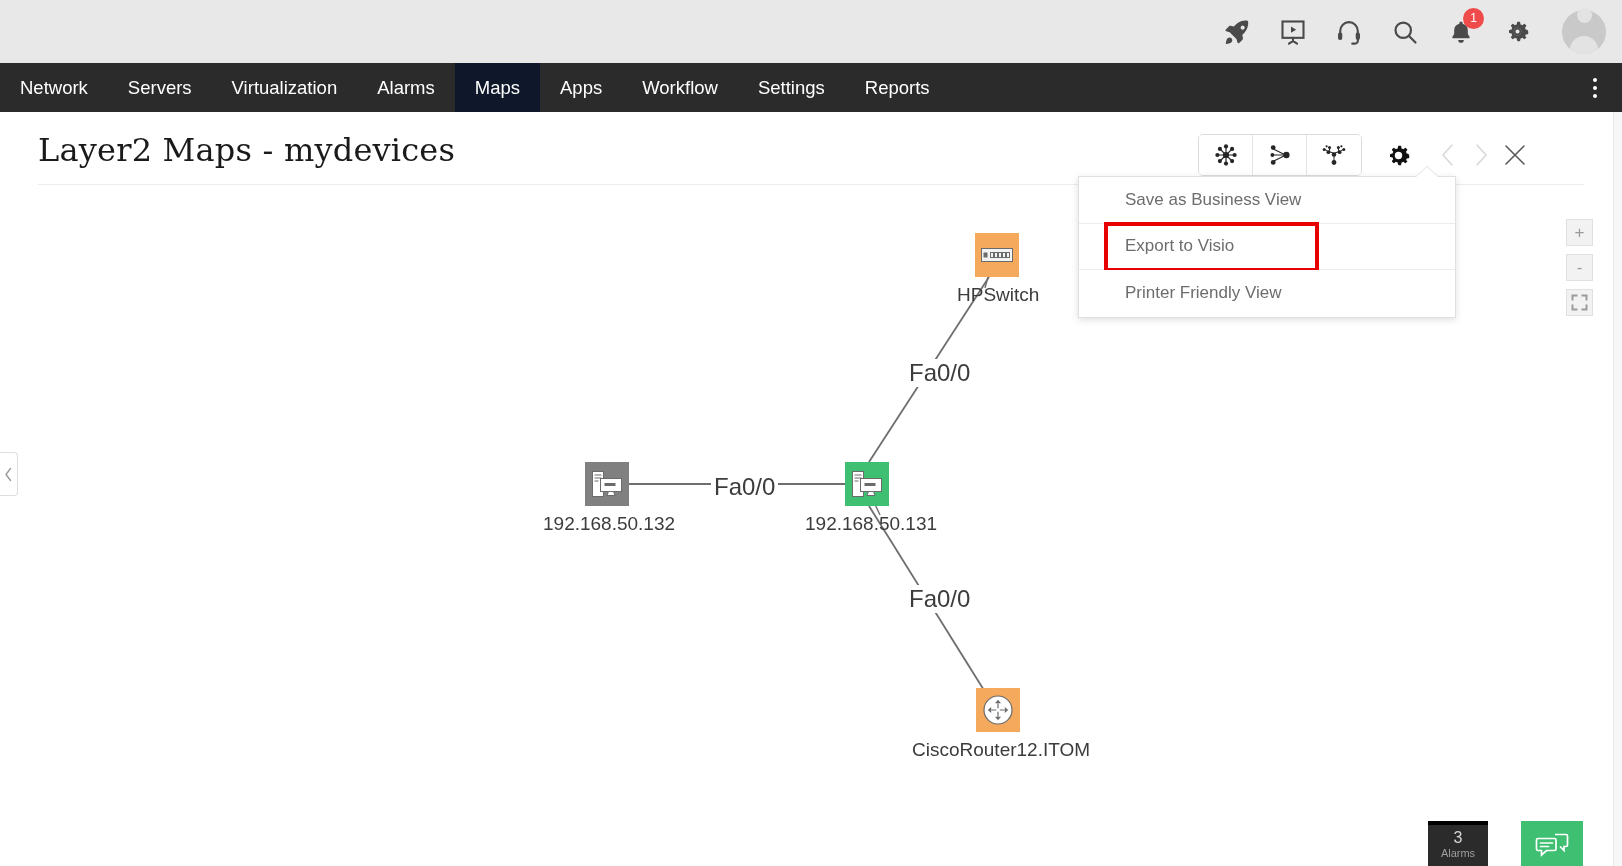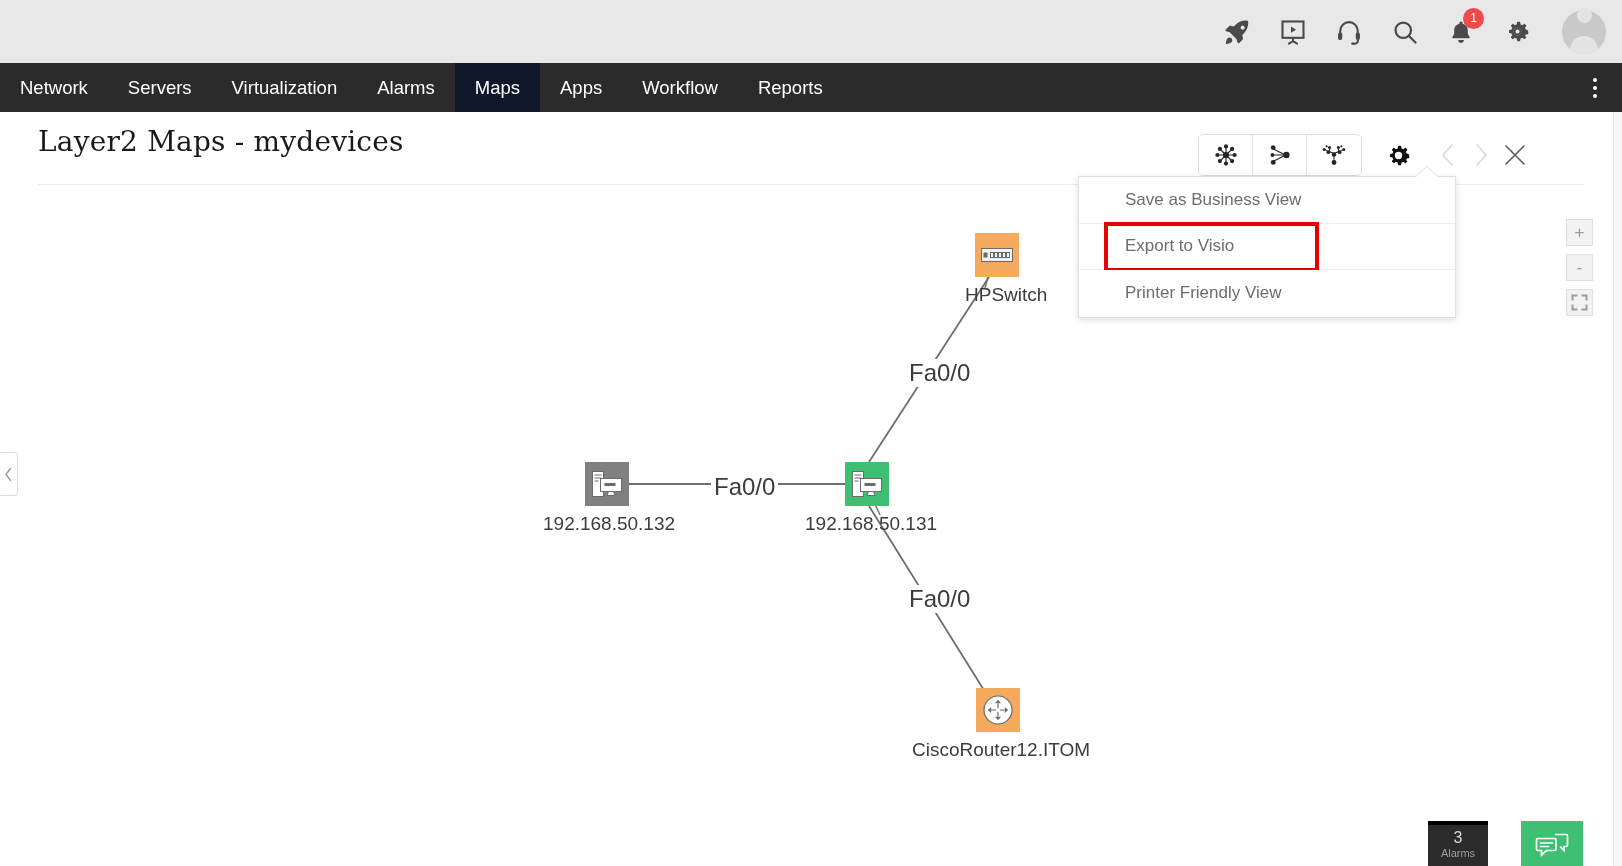--- a/index.html
+++ b/index.html
@@ -54,23 +54,23 @@
   }
   .nav-item.active { background: #0f172a; }
   .nav-kebab {
     margin-left: auto; width: 54px; display: flex; flex-direction: column;
     align-items: center; justify-content: center; gap: 4px; cursor: pointer;
   }
   .nav-kebab i { width: 4px; height: 4px; border-radius: 50%; background: #fff; display: block; }
 
   
   .page-title {
-    position: absolute; top: 125px; left: 38px;
+    position: absolute; top: 131px; left: 38px;
     font-family: "DejaVu Serif", serif;
-    font-size: 28px; color: #1a1a1a; letter-spacing: .2px;
+    font-size: 32px; color: #1a1a1a; letter-spacing: .2px;
   }
   .header-right {
     position: absolute; top: 134px; right: 88px;
     display: flex; align-items: center; gap: 0;
   }
   .layout-group {
     display: flex; border: 1px solid #dcdcdc; border-radius: 5px;
     background: #fff; overflow: hidden; margin-right: 16px;
   }
   .layout-btn {
@@ -241,20 +241,21 @@
   </div>
 
   <div class="navbar">
     <div class="nav-item">Network</div>
     <div class="nav-item">Servers</div>
     <div class="nav-item">Virtualization</div>
     <div class="nav-item">Alarms</div>
     <div class="nav-item active">Maps</div>
     <div class="nav-item">Apps</div>
     <div class="nav-item">Workflow</div>
+    <div class="nav-item">Settings</div>
     <div class="nav-item">Reports</div>
     <div class="nav-kebab">
       <i></i>
       <i></i>
       <i></i>
     </div>
   </div>
 
   <div class="page-title">Layer2 Maps - mydevices</div>
 
@@ -361,21 +362,21 @@
         <rect x="2.5" y="4.5" width="4" height="5" fill="#6b6b6b"></rect>
         <g fill="none" stroke="#6b6b6b" stroke-width="1">
           <rect x="9.5" y="4.5" width="3" height="5"></rect>
             <rect x="13.5" y="4.5" width="3" height="5"></rect>
           <rect x="17.5" y="4.5" width="3" height="5"></rect>
             <rect x="21.5" y="4.5" width="3" height="5"></rect>
           <rect x="25.5" y="4.5" width="3" height="5"></rect>
         </g>
       </svg>
     </div>
-    <div class="node-label" style="left:957px; top:99px;margin-left:8px;">HPSwitch</div>
+    <div class="node-label" style="left:957px; top:99px;">HPSwitch</div>
 
     <div class="node gray" style="left:585px; top:277px;">
       <svg width="34" height="30" viewBox="0 0 34 30">
         <rect x="2.5" y="2.5" width="11" height="25" fill="#ffffff" stroke="#6b6b6b" stroke-width="1"></rect>
         <g stroke="#6b6b6b" stroke-width="1">
             <path d="M4.5 6h7M4.5 9h7M4.5 12h4"></path>
           </g>
         <rect x="10.5" y="9.5" width="21" height="13" fill="#ffffff" stroke="#6b6b6b" stroke-width="1"></rect>
         <rect x="14.5" y="14" width="11" height="3" fill="#6b6b6b"></rect>
         <path d="M18.5 22.5h5l1.5 4h-8z" fill="#ffffff" stroke="#6b6b6b" stroke-width="1"></path>

